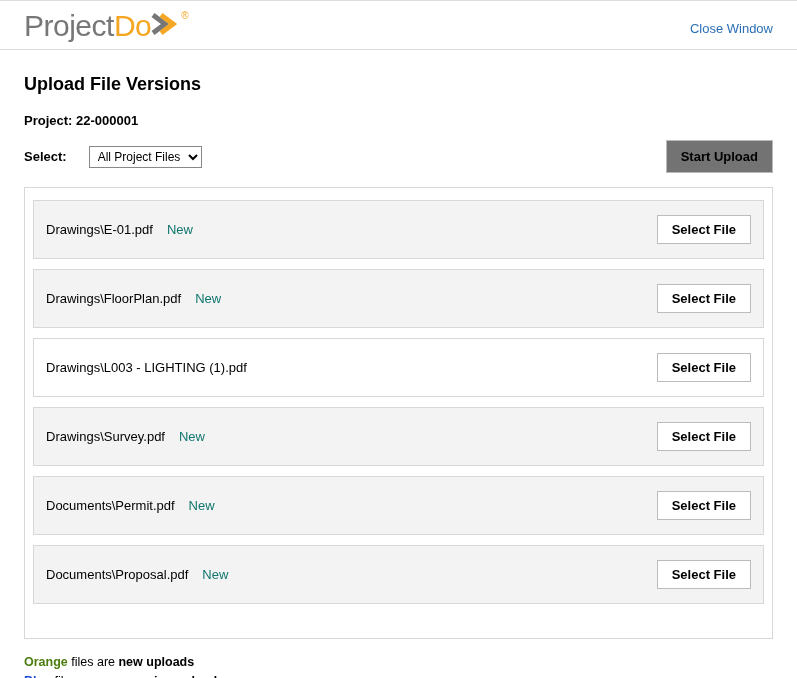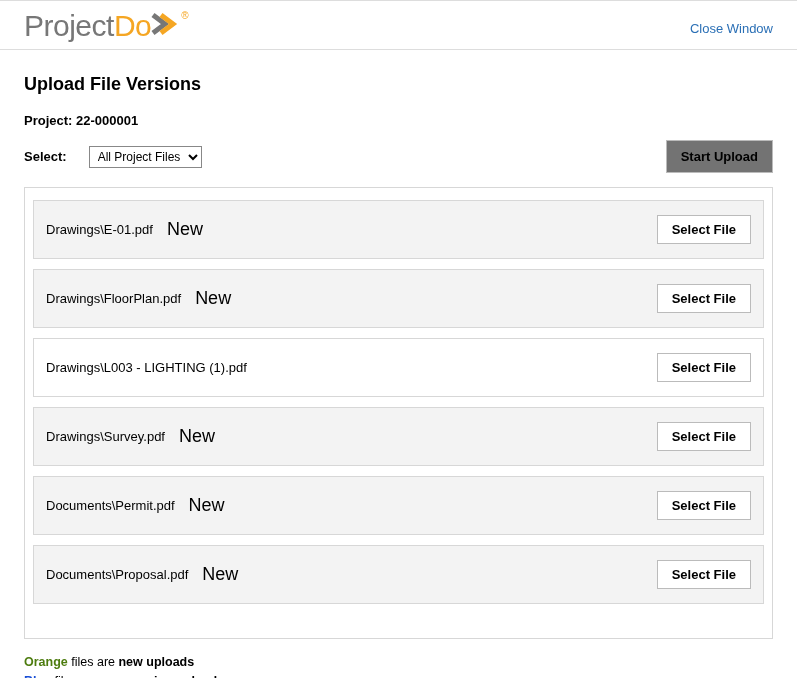--- a/index.html
+++ b/index.html
@@ -111,22 +111,22 @@
   .file-row.is-new {
     background: #f3f3f3;
   }
   .file-row .file-left {
     display: flex;
     align-items: center;
     gap: 14px;
     font-size: 13px;
   }
   .badge-new {
-    color: #000000;
-    font-size: 18px;
+    color: #0f766e;
+    font-size: 13px;
   }
   .legend {
     margin-top: 14px;
     font-size: 12.5px;
     line-height: 1.55;
   }
   .txt-orange { color: #4d7c0f; font-weight: 700; }
   .txt-blue { color: #1a4fd6; font-weight: 700; }
 </style>
 </head>

